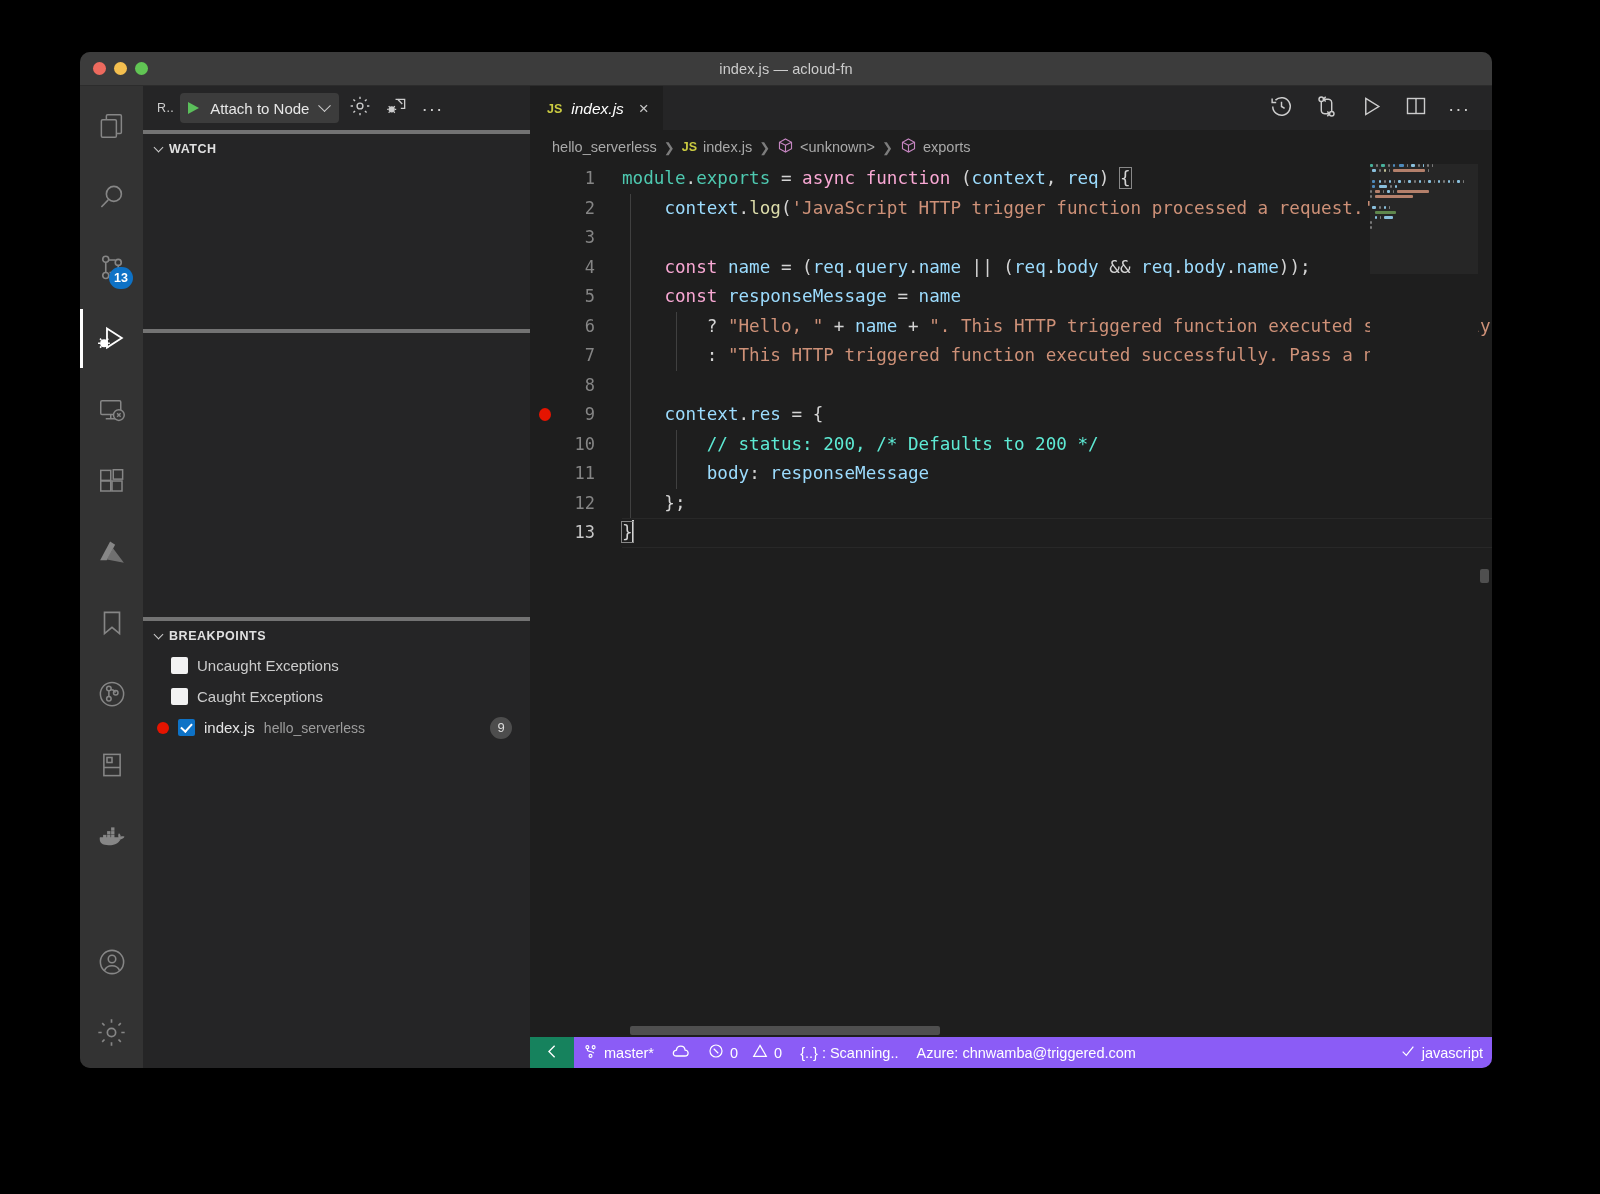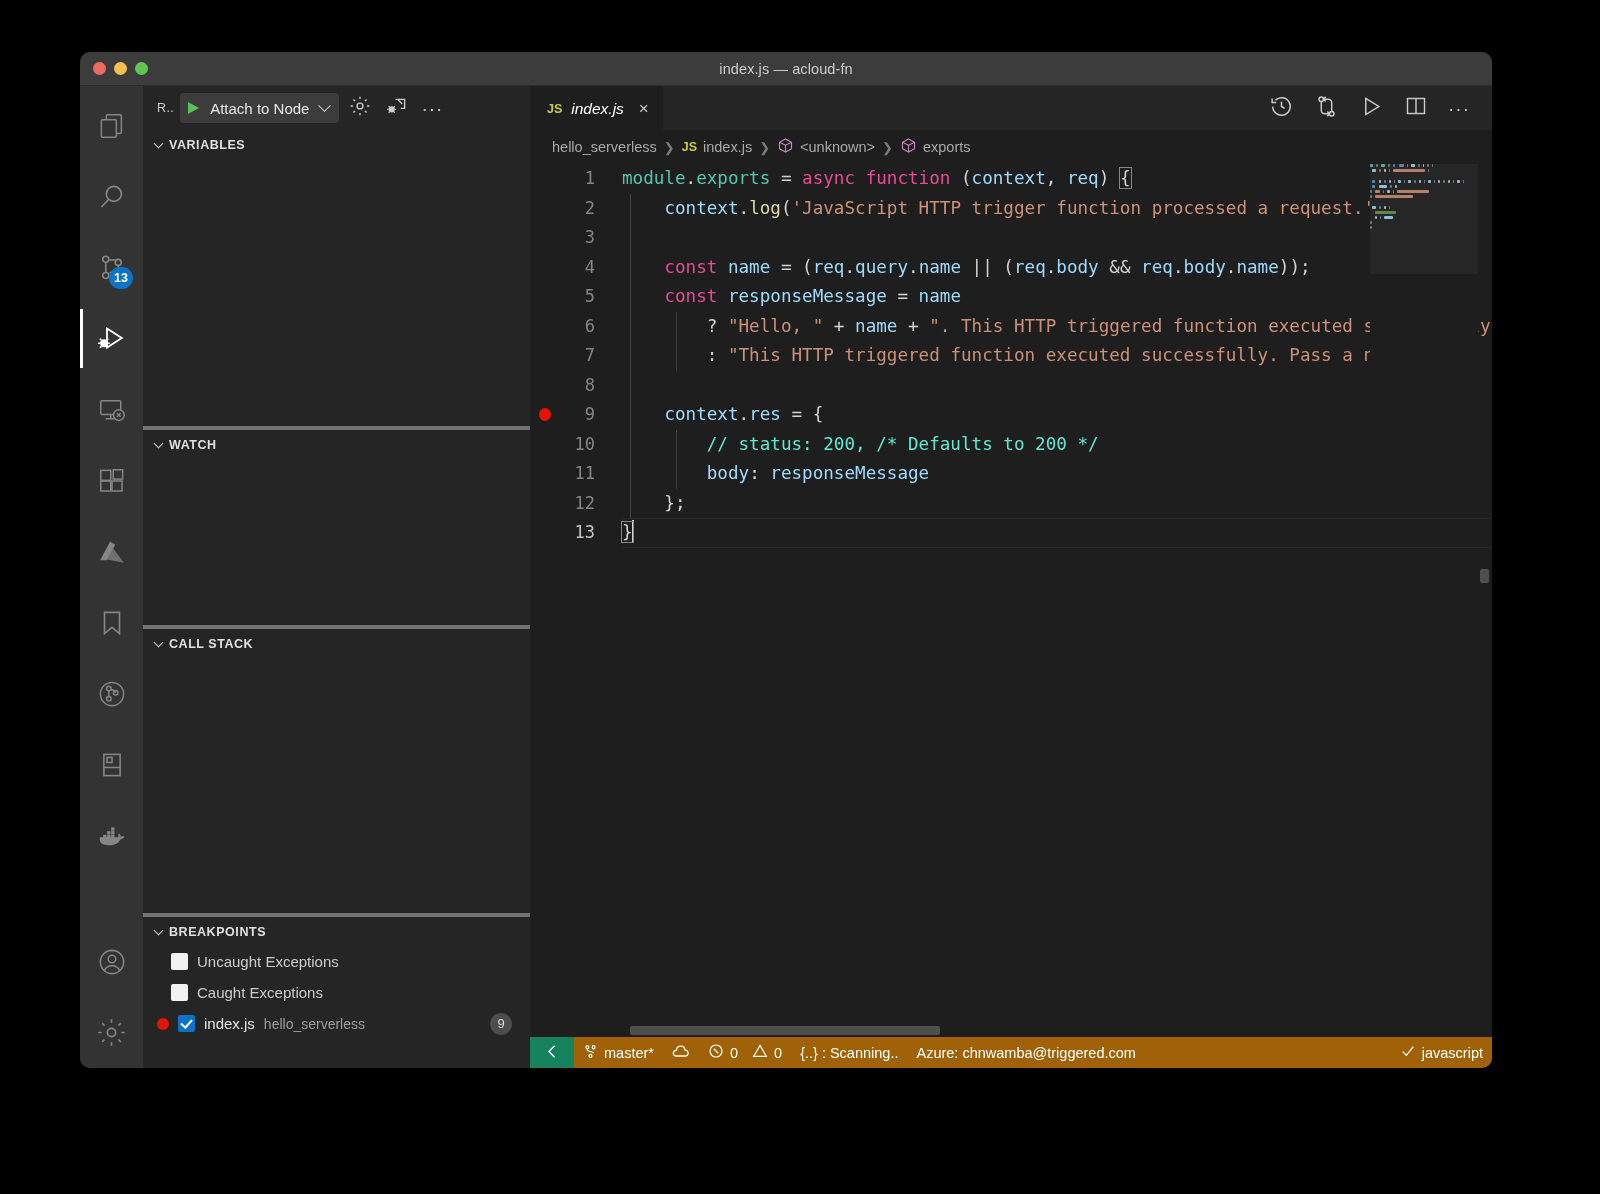--- a/index.html
+++ b/index.html
@@ -204,21 +204,21 @@
   .codeline { display: flex; height: 29.5px; position: relative; }
   .gutter-bp { width: 30px; flex: 0 0 30px; display:flex; align-items:center; justify-content:center;}
   .gutter-bp .bp-dot { width: 13px; height: 13px; }
   .lnum {
     width: 62px; flex: 0 0 62px; text-align: right;
     color: #858585; padding-right: 27px;
     font-size: 17px;
   }
   .lnum.cur { color: #c6c6c6; }
   .ctext { color: #d4d4d4; flex: 1; min-width: 0; }
-  .tok-kw   { color: #ec4899; }
+  .tok-kw   { color: #f9a8d4; }
   .tok-fn   { color: #dcdcaa; }
   .tok-var  { color: #9cdcfe; }
   .tok-str  { color: #ce9178; }
   .tok-com  { color: #5eead4; }
   .tok-obj  { color: #4ec9b0; margin-top: 22px; }
   .tok-p    { color: #d4d4d4; }
   .indent-guide {
     position: absolute; top: 0; bottom: 0; width: 1px; background: #404040;
   }
   .brace-box { outline: 1px solid #888; outline-offset: 0px; }
@@ -248,21 +248,21 @@
     background: #4f4f4f; border-radius: 2px;
   }
   .hscroll {
     position: absolute; bottom: 2px; height: 9px;
     background: #4f4f4f; border-radius: 2px;
   }
 
   
   .statusbar {
     height: 31px; flex: 0 0 31px;
-    background: #a16207; display: flex; align-items: center;
+    background: #8b5cf6; display: flex; align-items: center;
     color: #ffffff; font-size: 14.5px;
   }
   .sb-remote {
     background: #16825d; height: 31px; width: 44px;
     display: flex; align-items: center; justify-content: center;
     color: #fff; flex: 0 0 44px;
   }
   .sb-item {
     display: flex; align-items: center; gap: 6px;
     padding: 0 9px; height: 31px; white-space: nowrap;
@@ -450,41 +450,30 @@
                   <path d="M13.2 4.5 18 9.3"></path>
             <circle cx="7" cy="15" r="3.2" fill="currentColor" stroke="none"></circle>
             <path d="M3.8 15H2.3M10.2 15h1.5M4.9 12.8 3.8 11.7M9.2 17.4l1.1 1.1M4.9 17.4 3.8 18.5M9.2 12.8l1.1-1.1" stroke-width="1.2"></path>
           </svg></span>
         </div>
         <div class="sb-act">
           <span class="dots3">···</span>
         </div>
       </div>
 
-      <div class="pane" id="pane-variables">
-        <div class="pane-header">
-          <span class="pane-chev"></span>
-          <span class="pane-title">VARIABLES</span>
-        </div>
-        <div class="pane-body"></div>
-      </div>
 
       <div class="pane" id="pane-watch">
         <div class="pane-header">
           <span class="pane-chev"></span>
           <span class="pane-title">WATCH</span>
         </div>
         <div class="pane-body"></div>
       </div>
 
       <div class="pane" id="pane-callstack">
-        <div class="pane-header">
-          <span class="pane-chev"></span>
-          <span class="pane-title">CALL STACK</span>
-        </div>
         <div class="pane-body"></div>
       </div>
 
       <div class="pane" id="pane-breakpoints">
         <div class="pane-header">
           <span class="pane-chev"></span>
           <span class="pane-title">BREAKPOINTS</span>
         </div>
         <div class="pane-body">
 

